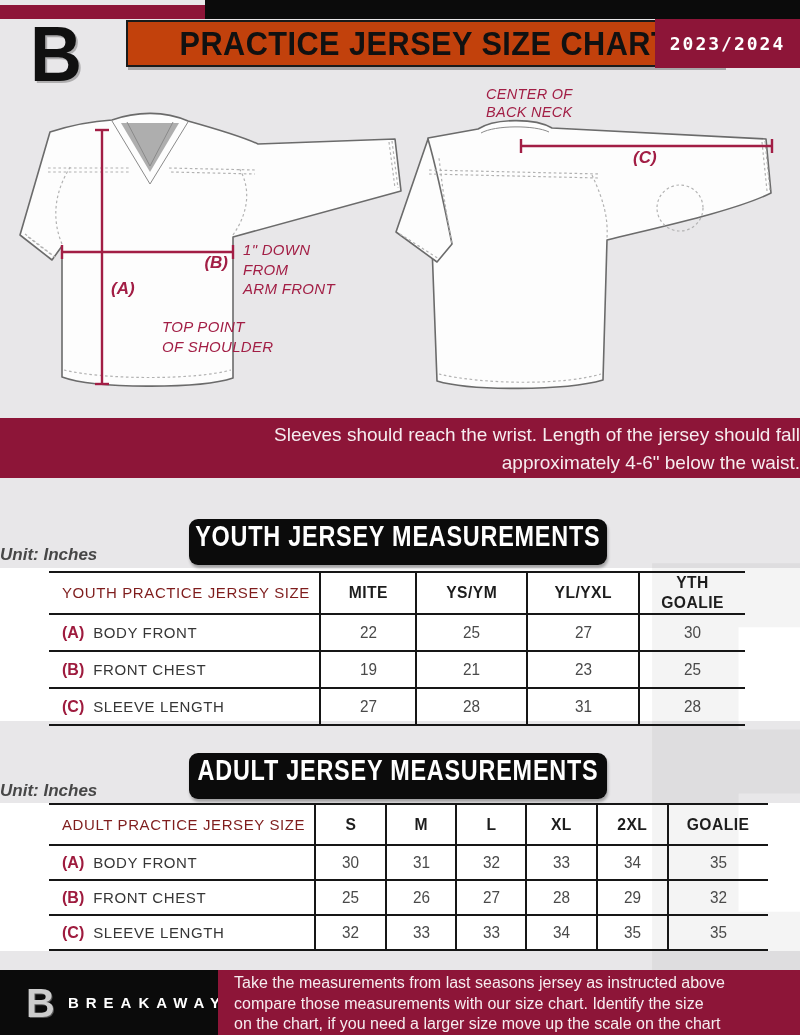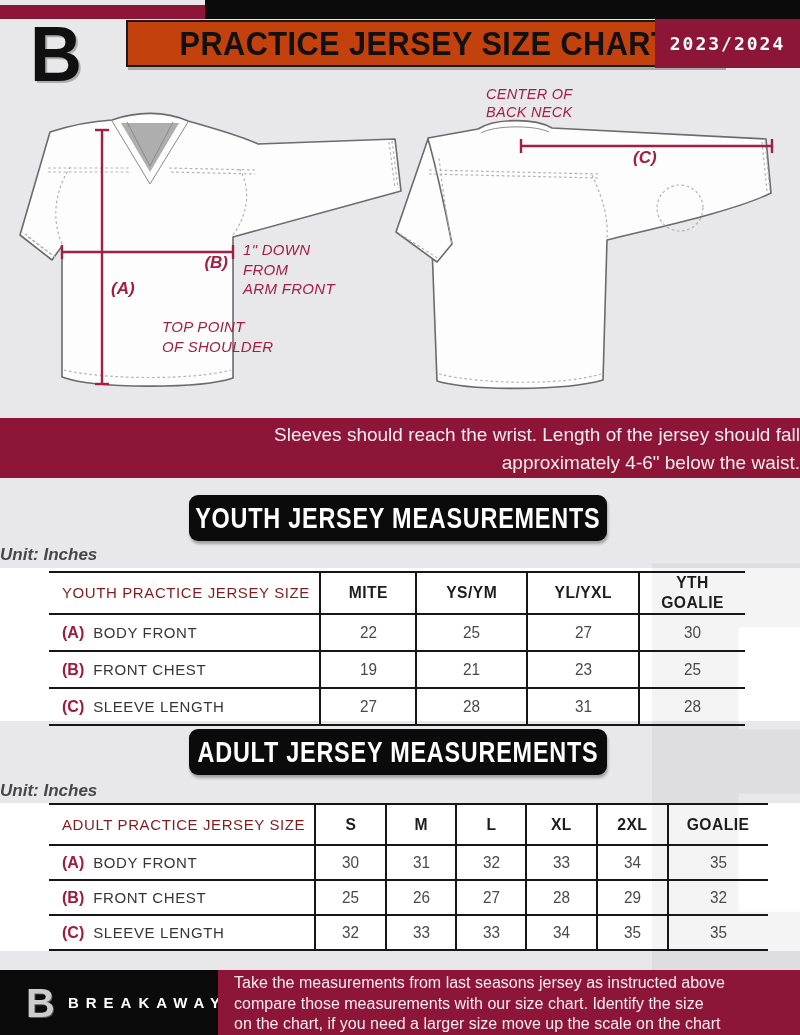--- a/index.html
+++ b/index.html
@@ -33,21 +33,21 @@
   .ann .big{font-size:17px;font-weight:bold;font-style:italic;}
   .ann-desc{font-size:15px;font-style:italic;line-height:19.5px;letter-spacing:.3px;white-space:nowrap;}
 
   
   .banner{position:absolute;left:0;top:418px;width:800px;height:60px;background:#8D1538;
           color:#F6ECEF;text-align:right;font-size:19px;line-height:28px;padding-top:3px;
           box-sizing:border-box;}
 
   
   .pill{position:absolute;left:189px;width:418px;height:46px;background:#0B0B0B;border-radius:9px;
-        display:flex;align-items:center;justify-content:center;box-shadow:1px 3px 3px rgba(0,0,0,.3);z-index:2;}
+        display:flex;align-items:flex-start;justify-content:center;box-shadow:1px 3px 3px rgba(0,0,0,.3);z-index:2;margin-top:24px;}
   .pill span{color:#fff;font-weight:bold;font-size:30px;letter-spacing:1px;white-space:nowrap;
              display:inline-block;transform:scaleX(.78);}
   .pill.youth{top:495px;} .pill.adult{top:729px;}
   .unit{position:absolute;left:0;width:800px;font-style:italic;font-weight:bold;
         color:#474747;font-size:17px;z-index:2;}
   .unit.youth{top:545px;} .unit.adult{top:781px;}
 
   
   .panel{position:absolute;left:0;width:800px;background:#FFFFFF;z-index:0;}
   .panel.p1{top:568px;height:153px;}

